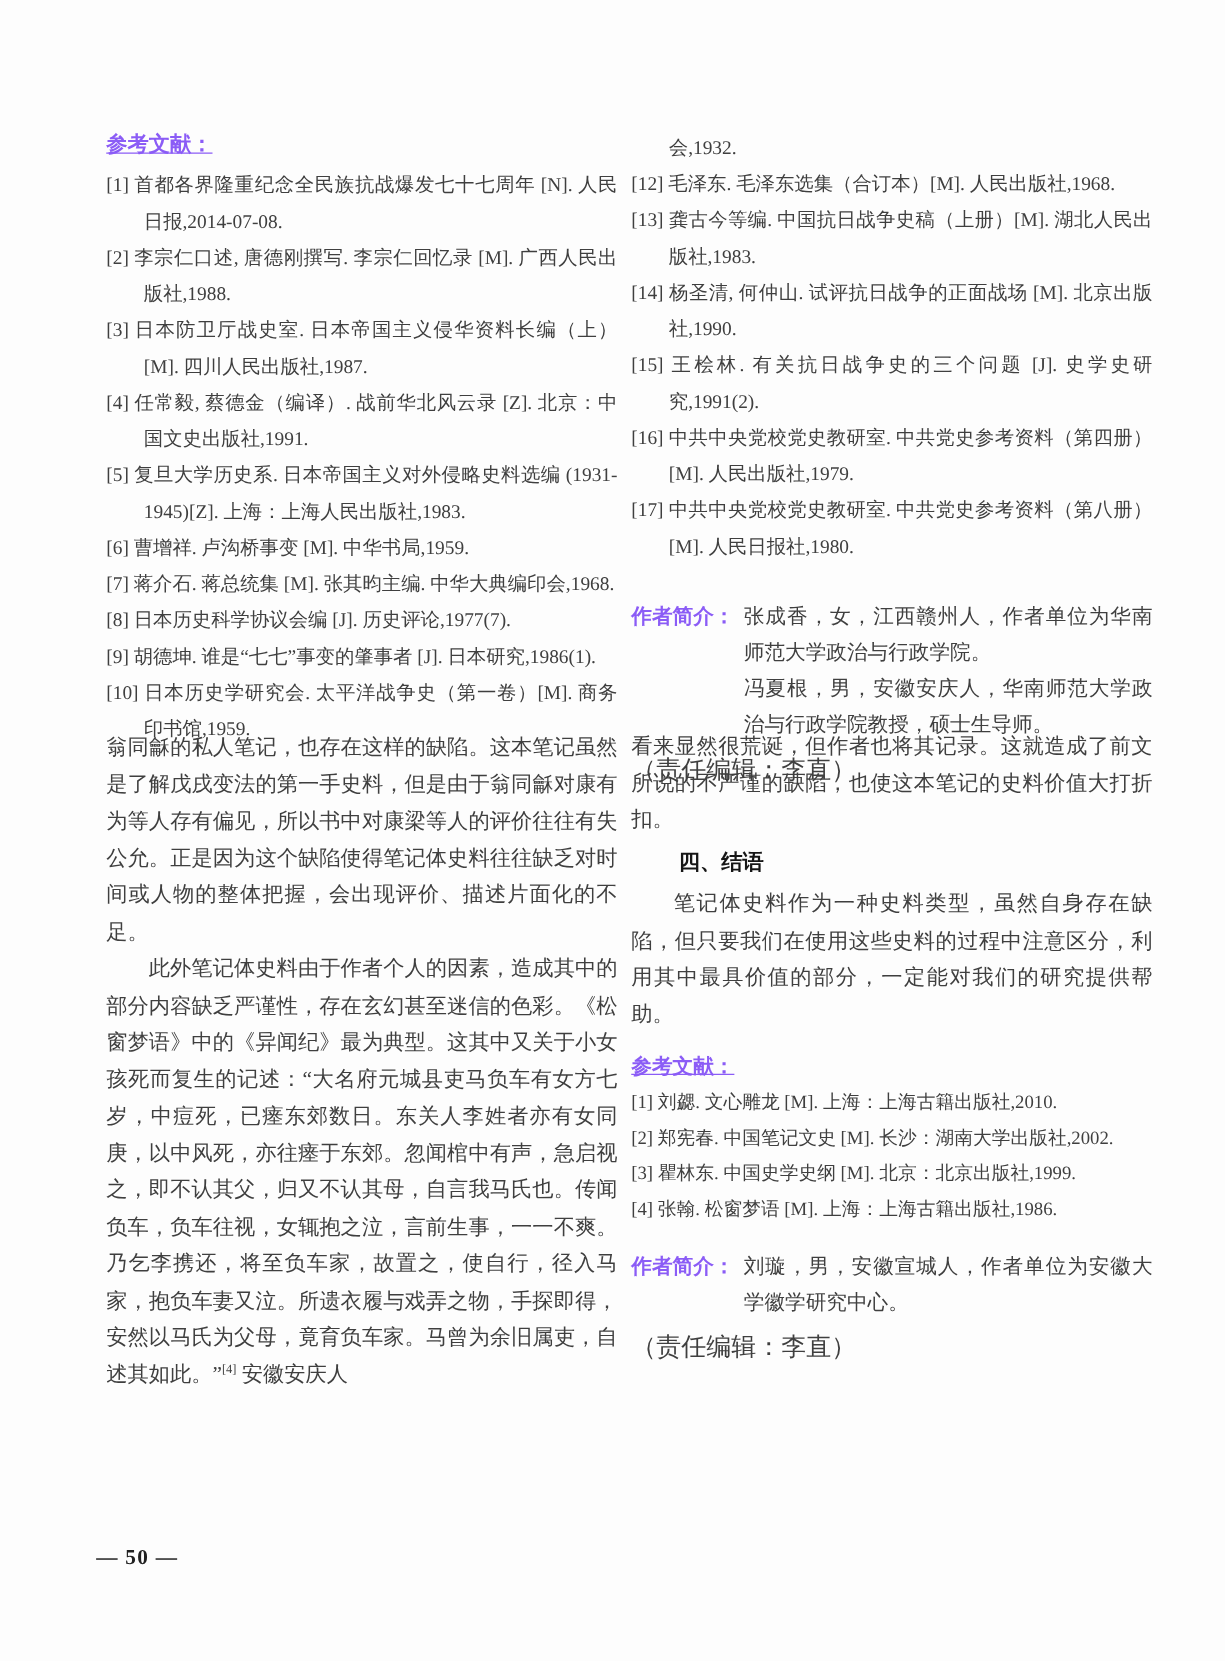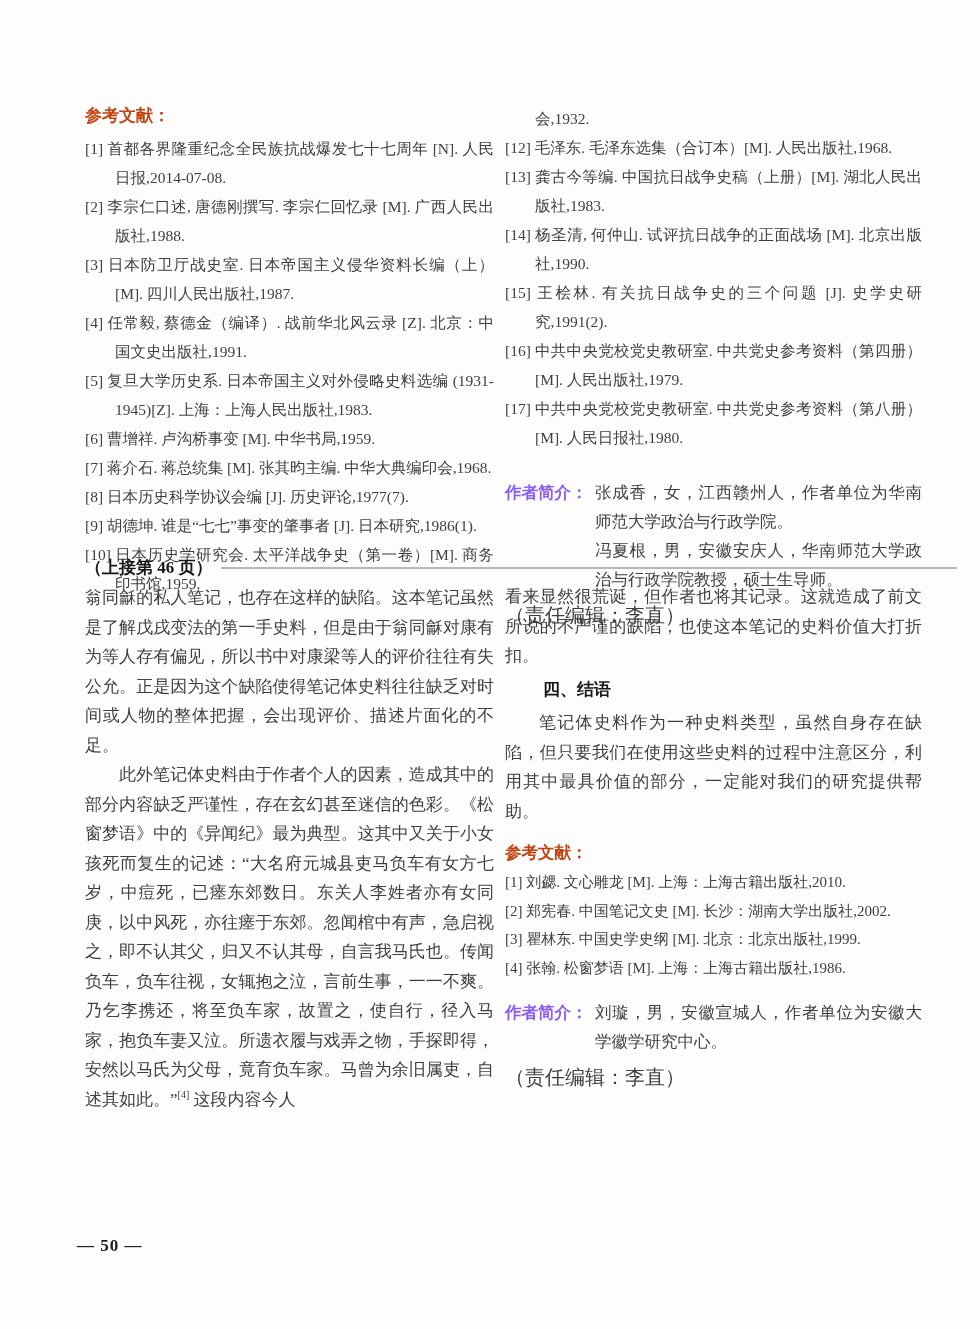--- a/index.html
+++ b/index.html
@@ -5,21 +5,21 @@
   html,body { margin:0; padding:0; background:#ffffff; }
   .page {
     position:relative; width:980px; height:1329px; background:#fdfdfd;
     font-family:"Liberation Serif","DejaVu Serif",serif;
     color:#3f3f3f; overflow:hidden;
   }
   .col { position:absolute; }
   .top-left  { left:85px;  top:104px; width:409px; }
   .top-right { left:505px; top:104px; width:417px; }
   .ref-heading {
-    margin:0 0 7px 0; font-size:17px; font-weight:bold; color:#c2410c;
+    margin:0 0 7px 0; font-size:17px; font-weight:bold; color:#8b5cf6;text-decoration:underline;
   }
   .ref-list p { margin:0; }
   .ref {
     font-size:15.5px; line-height:29px; text-align:justify;
     padding-left:30px; text-indent:-30px;
   }
   .ref.carry { padding-left:30px; text-indent:0; }
   .bio { position:relative; margin-top:26px; padding-left:90px; font-size:16.5px; line-height:29px; }
   .bio-label { position:absolute; left:0; top:0; font-weight:bold; color:#8b5cf6; }
   .bio-line { margin:0; text-align:justify; }
@@ -73,28 +73,24 @@
       <p class="ref">[17] 中共中央党校党史教研室. 中共党史参考资料（第八册）[M]. 人民日报社,1980.</p>
     </div>
     <div class="bio">
       <span class="bio-label">作者简介：</span>
       <p class="bio-line">张成香，女，江西赣州人，作者单位为华南师范大学政治与行政学院。</p>
       <p class="bio-line">冯夏根，男，安徽安庆人，华南师范大学政治与行政学院教授，硕士生导师。</p>
     </div>
     <p class="editor-note">（责任编辑：李直）</p>
   </section>
 
-  <div class="continued">
-    <span class="continued-label">（上接第 46 页）</span>
-    <span class="continued-rule"></span>
-  </div>
 
   <section class="col bottom-left">
     <p class="body-para no-indent">翁同龢的私人笔记，也存在这样的缺陷。这本笔记虽然是了解戊戌变法的第一手史料，但是由于翁同龢对康有为等人存有偏见，所以书中对康梁等人的评价往往有失公允。正是因为这个缺陷使得笔记体史料往往缺乏对时间或人物的整体把握，会出现评价、描述片面化的不足。</p>
-    <p class="body-para"><span>此外笔记体史料由于作者个人的因素，造成其中的部分内容缺乏严谨性，存在玄幻甚至迷信的色彩。《松窗梦语》中的《异闻纪》最为典型。这其中又关于小女孩死而复生的记述：“大名府元城县吏马负车有女方七岁，中痘死，已瘗东郊数日。东关人李姓者亦有女同庚，以中风死，亦往瘗于东郊。忽闻棺中有声，急启视之，即不认其父，归又不认其母，自言我马氏也。传闻负车，负车往视，女辄抱之泣，言前生事，一一不爽。乃乞李携还，将至负车家，故置之，使自行，径入马家，抱负车妻又泣。所遗衣履与戏弄之物，手探即得，安然以马氏为父母，竟育负车家。马曾为余旧属吏，自述其如此。”</span><sup>[4]</sup><span> 这段内容今人</span></p>
+    <p class="body-para"><span>此外笔记体史料由于作者个人的因素，造成其中的部分内容缺乏严谨性，存在玄幻甚至迷信的色彩。《松窗梦语》中的《异闻纪》最为典型。这其中又关于小女孩死而复生的记述：“大名府元城县吏马负车有女方七岁，中痘死，已瘗东郊数日。东关人李姓者亦有女同庚，以中风死，亦往瘗于东郊。忽闻棺中有声，急启视之，即不认其父，归又不认其母，自言我马氏也。传闻负车，负车往视，女辄抱之泣，言前生事，一一不爽。乃乞李携还，将至负车家，故置之，使自行，径入马家，抱负车妻又泣。所遗衣履与戏弄之物，手探即得，安然以马氏为父母，竟育负车家。马曾为余旧属吏，自述其如此。”</span><sup>[4]</sup><span> 安徽安庆人</span></p>
   </section>
 
   <section class="col bottom-right">
     <p class="body-para no-indent">看来显然很荒诞，但作者也将其记录。这就造成了前文所说的不严谨的缺陷，也使这本笔记的史料价值大打折扣。</p>
     <h3 class="sub-heading">四、结语</h3>
     <p class="body-para">笔记体史料作为一种史料类型，虽然自身存在缺陷，但只要我们在使用这些史料的过程中注意区分，利用其中最具价值的部分，一定能对我们的研究提供帮助。</p>
     <h2 class="ref-heading refs2">参考文献：</h2>
     <div class="ref-list small">
       <p class="ref">[1] 刘勰. 文心雕龙 [M]. 上海：上海古籍出版社,2010.</p>
       <p class="ref">[2] 郑宪春. 中国笔记文史 [M]. 长沙：湖南大学出版社,2002.</p>

